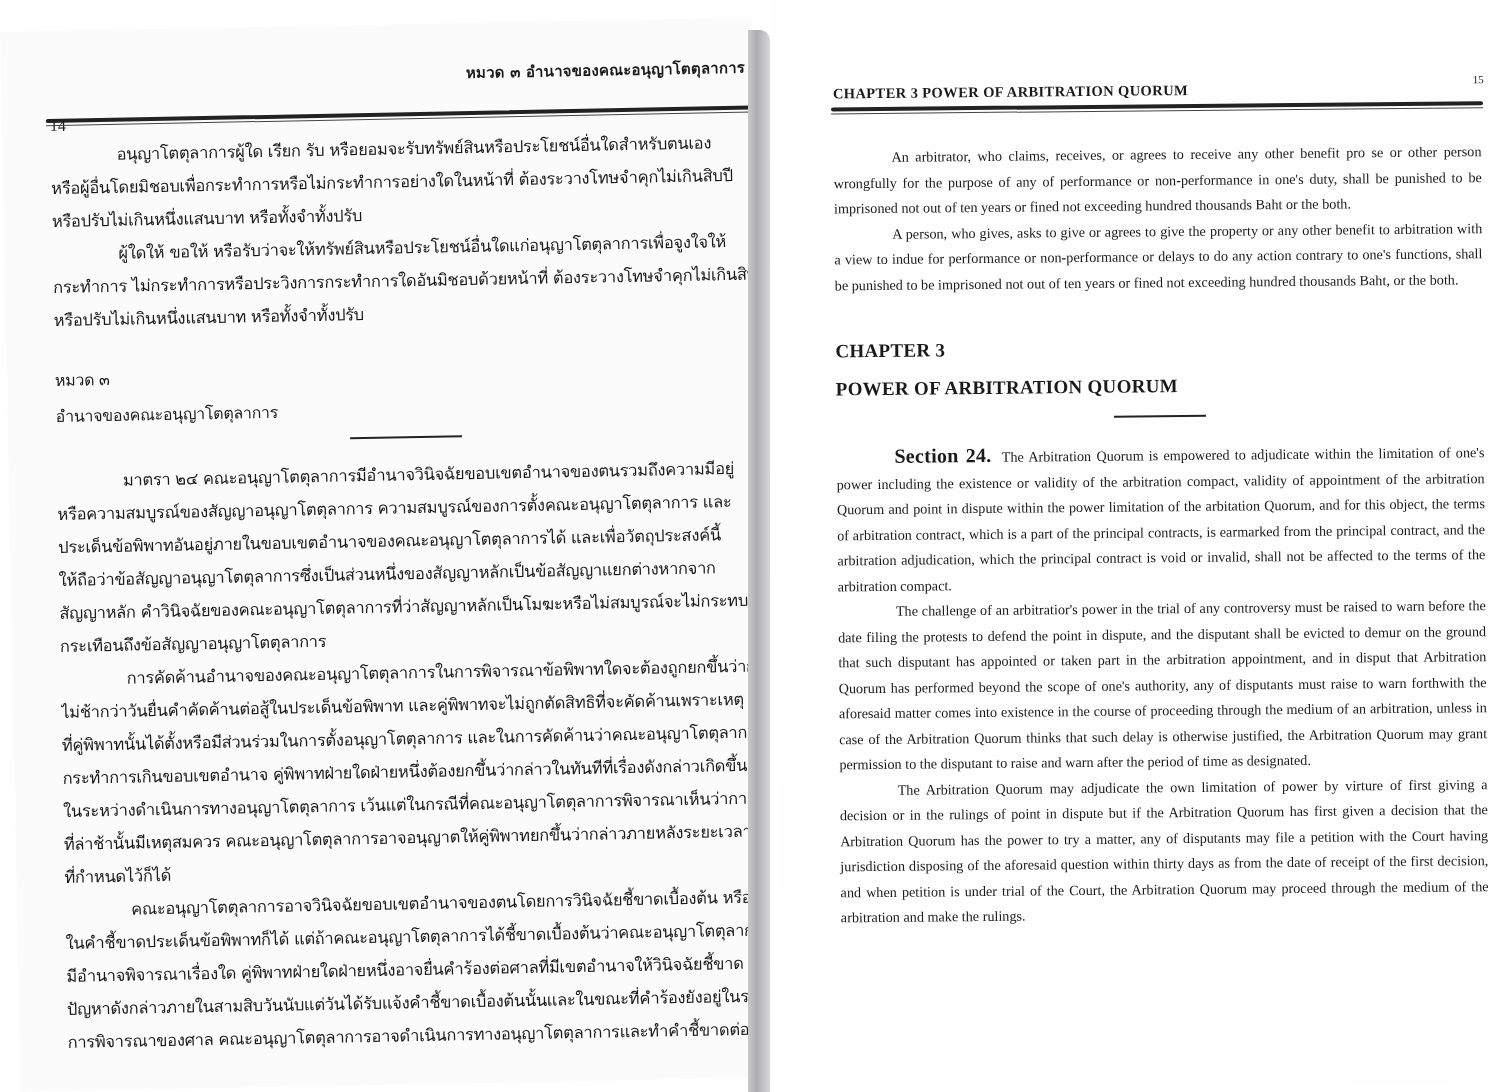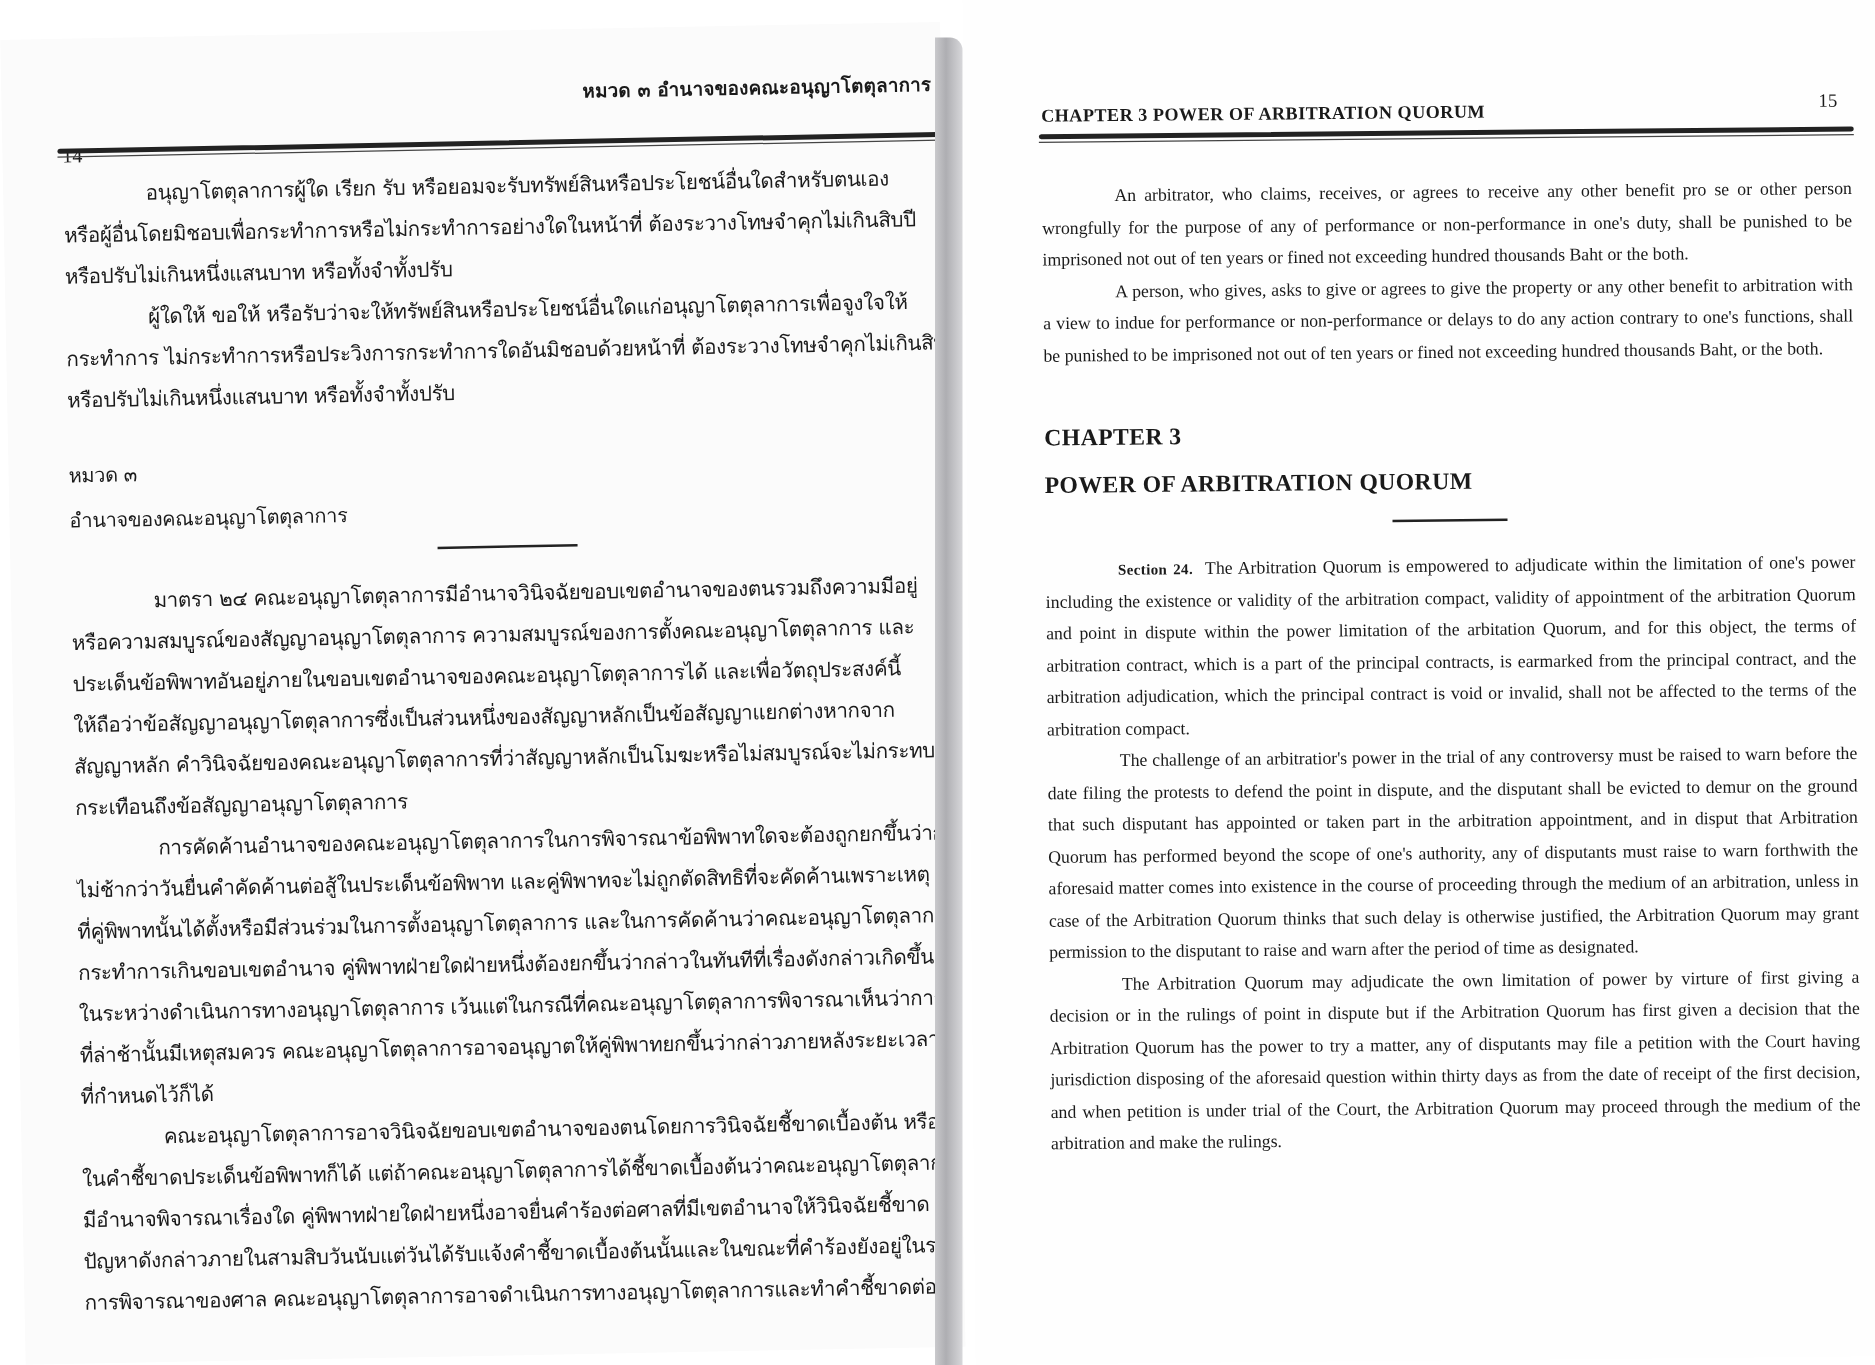--- a/index.html
+++ b/index.html
@@ -70,21 +70,21 @@
       position: absolute; left: 770px; top: 0; width: 730px; height: 1092px;
       background: #fefefe;
       transform: rotate(-0.55deg);
       transform-origin: 0 0;
     }
     .right-running-head {
       position: absolute; left: 62px; top: 86px;
       font-weight: bold; font-size: 14.5px; letter-spacing: 0.4px;
     }
     .right-page-num {
-      position: absolute; right: 31px; top: 80px; font-size: 15px;
+      position: absolute; right: 17px; top: 80px; font-size: 11px;
     }
     .right-rule {
       position: absolute; left: 60px; top: 108px; width: 652px; height: 4px;
       background: #222; border-radius: 2px;
     }
     .right-rule::after {
       content: ""; position: absolute; left: 0; top: 6px; width: 100%; height: 1px; background: #444;
     }
     .right-body {
       position: absolute; left: 62px; top: 146px; width: 648px;
@@ -92,21 +92,21 @@
     }
     .right-body p { margin: 0; text-align: justify; text-align-last: left; }
     .right-body .indent { text-indent: 58px; }
     .right-chapter-block { margin: 34px 0 0 0; text-align: center; }
     .right-chapter-title {
       font-weight: bold; font-size: 19px; line-height: 38px; margin: 0; letter-spacing: 0.3px;
     }
     .right-chapter-rule {
       width: 92px; height: 2px; background: #222; margin: 10px auto 24px auto;
     }
-    .section-label { font-weight: bold; font-size: 12px; letter-spacing: 0.3px; }
+    .section-label { font-weight: bold; font-size: 20px; letter-spacing: 0.3px; }
   </style>
 </head>
 <body>
 
 <div class="spread">
 
   <div class="page-left">
     <div class="left-header">
       <span class="left-running-head">หมวด ๓ อำนาจของคณะอนุญาโตตุลาการ</span>
       <span class="left-page-num">14</span>

